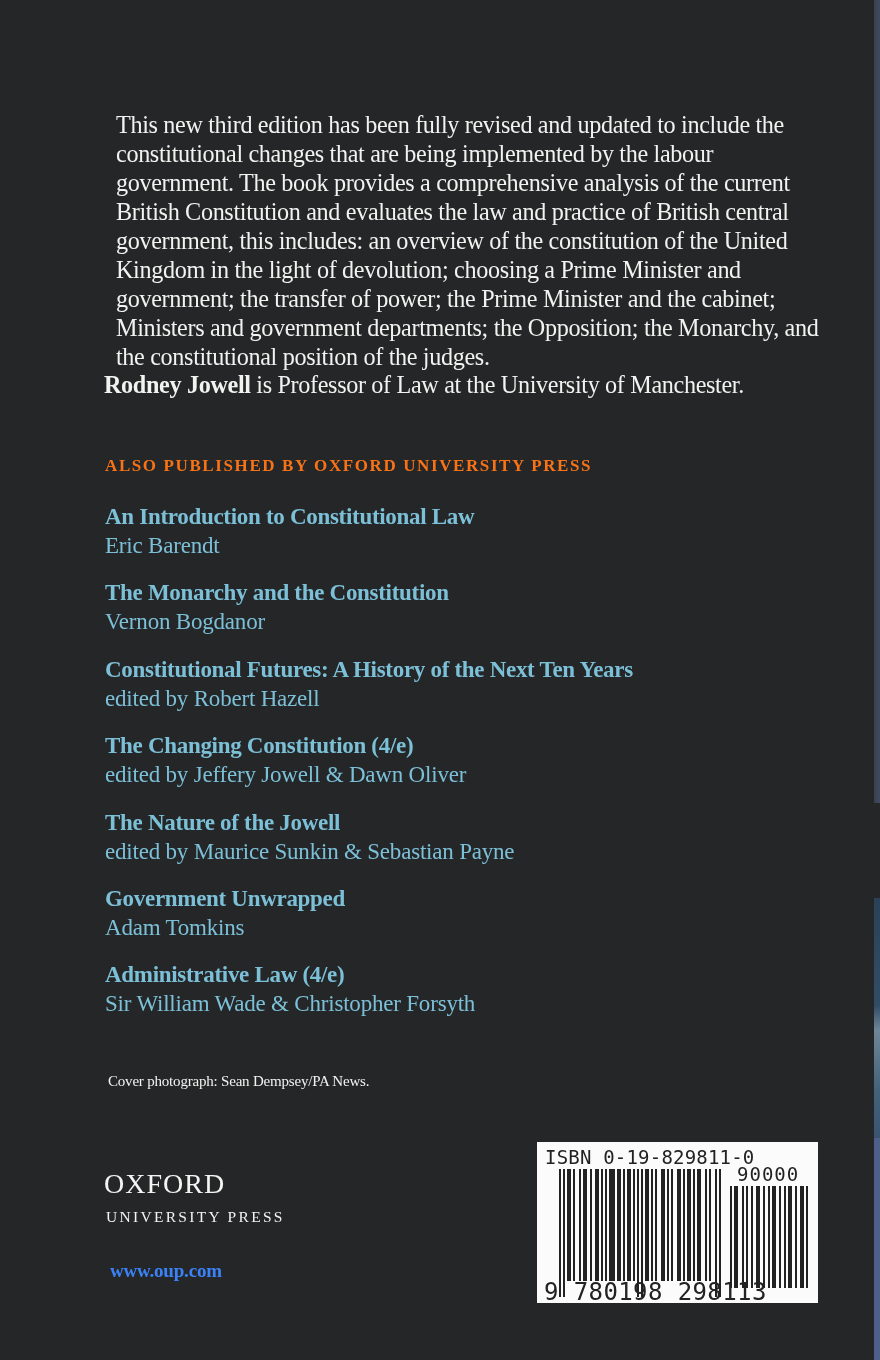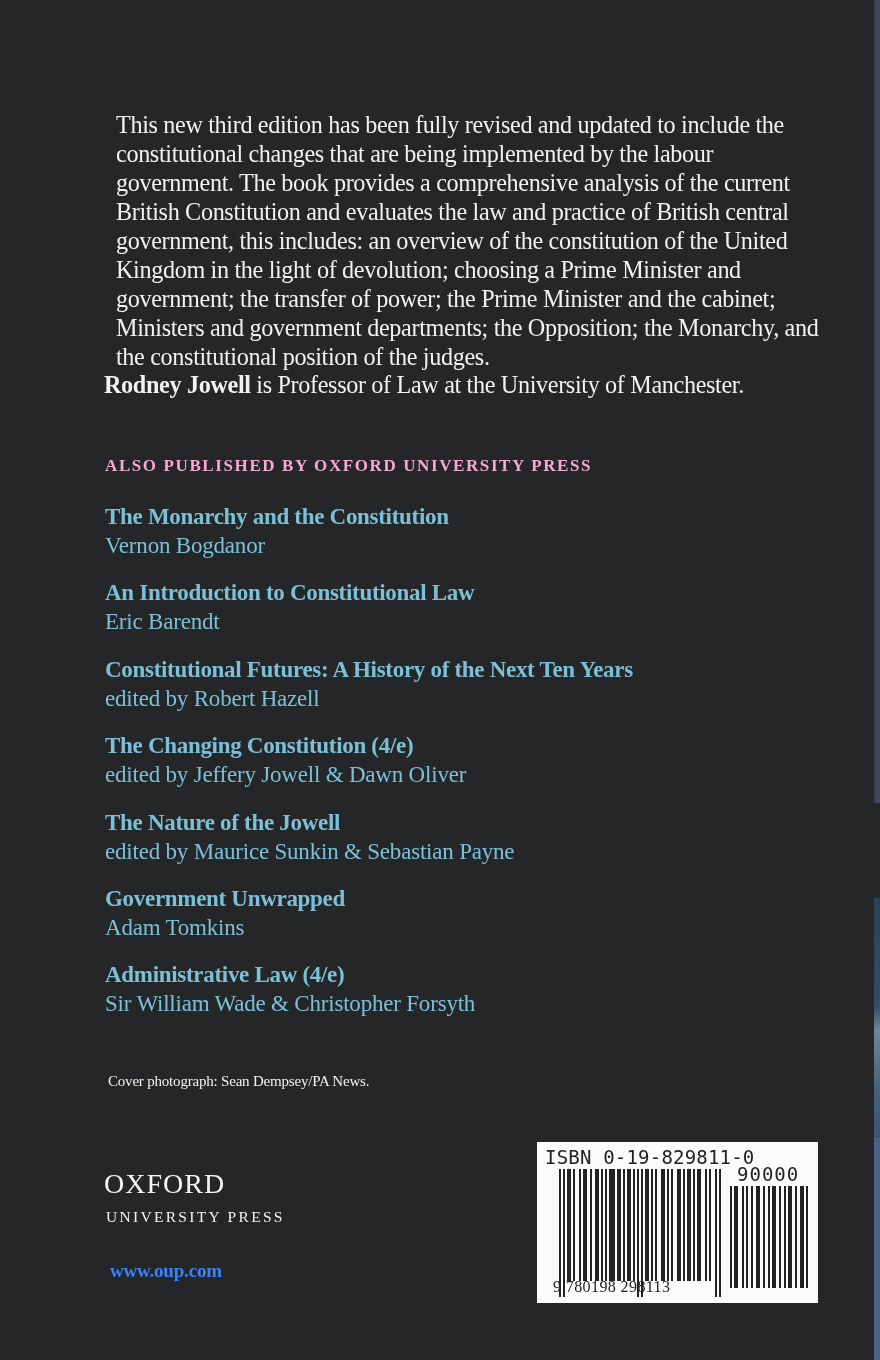--- a/index.html
+++ b/index.html
@@ -69,21 +69,21 @@
       line-height: 29px;
       letter-spacing: -0.35px;
       margin: 0;
     }
     .author-note b { font-weight: bold; }
 
     .also-heading {
       position: absolute;
       left: 105px;
       top: 456px;
-      color: #f9a8d4;
+      color: #f97316;
       font-size: 17px;
       letter-spacing: 1.6px;
       text-transform: uppercase;
       margin: 0;
       text-align: center;
     }
     .books {
       position: absolute;
       left: 105px;
       top: 502px;
@@ -170,26 +170,25 @@
     }
     .price-code {
       position: absolute;
       left: 200px;
       top: 21px;
       font-size: 19px;
       letter-spacing: 1px;
     }
     .ean-text {
       position: absolute;
-      left: 16px;
+      left: 7px;
       top: 136px;
-      font-size: 16px;
+      font-size: 24px;
       letter-spacing: 0.4px;
       background: transparent;
-      font-family: Liberation Serif, serif;
     }
     .bars-main {
       position: absolute;
       left: 22px;
       top: 27px;
       width: 168px;
       height: 128px;
     }
     .bars-addon {
       position: absolute;
@@ -209,26 +208,26 @@
 <div class="spine-bottom"></div>
 
 <p class="blurb">This new third edition has been fully revised and updated to include the constitutional changes that are being implemented by the labour government. The book provides a comprehensive analysis of the current British Constitution and evaluates the law and practice of British central government, this includes: an overview of the constitution of the United Kingdom in the light of devolution; choosing a Prime Minister and government; the transfer of power; the Prime Minister and the cabinet; Ministers and government departments; the Opposition; the Monarchy, and the constitutional position of the judges.</p>
 
 <p class="author-note"><b>Rodney Jowell</b><span> is Professor of Law at the University of Manchester.</span></p>
 
 <h2 class="also-heading">Also published by Oxford University Press</h2>
 
 <ul class="books">
   <li class="book">
+    <span class="book-title">An Introduction to Constitutional Law</span>
+    <span class="book-author">Eric Barendt</span>
+  </li>
+  <li class="book">
     <span class="book-title">The Monarchy and the Constitution</span>
     <span class="book-author">Vernon Bogdanor</span>
-  </li>
-  <li class="book">
-    <span class="book-title">An Introduction to Constitutional Law</span>
-    <span class="book-author">Eric Barendt</span>
   </li>
   <li class="book">
     <span class="book-title">Constitutional Futures: A History of the Next Ten Years</span>
     <span class="book-author">edited by Robert Hazell</span>
   </li>
   <li class="book">
     <span class="book-title">The Changing Constitution (4/e)</span>
     <span class="book-author">edited by Jeffery Jowell &amp; Dawn Oliver</span>
   </li>
   <li class="book">

